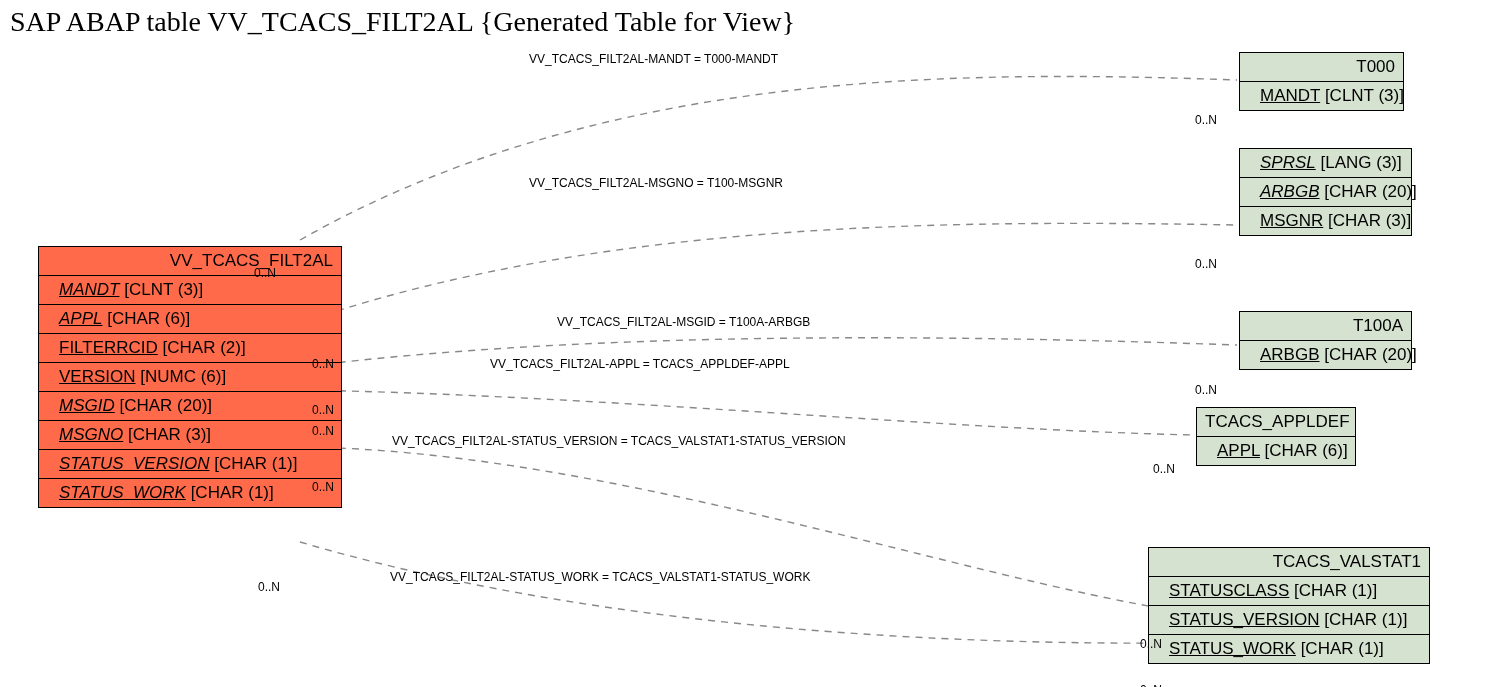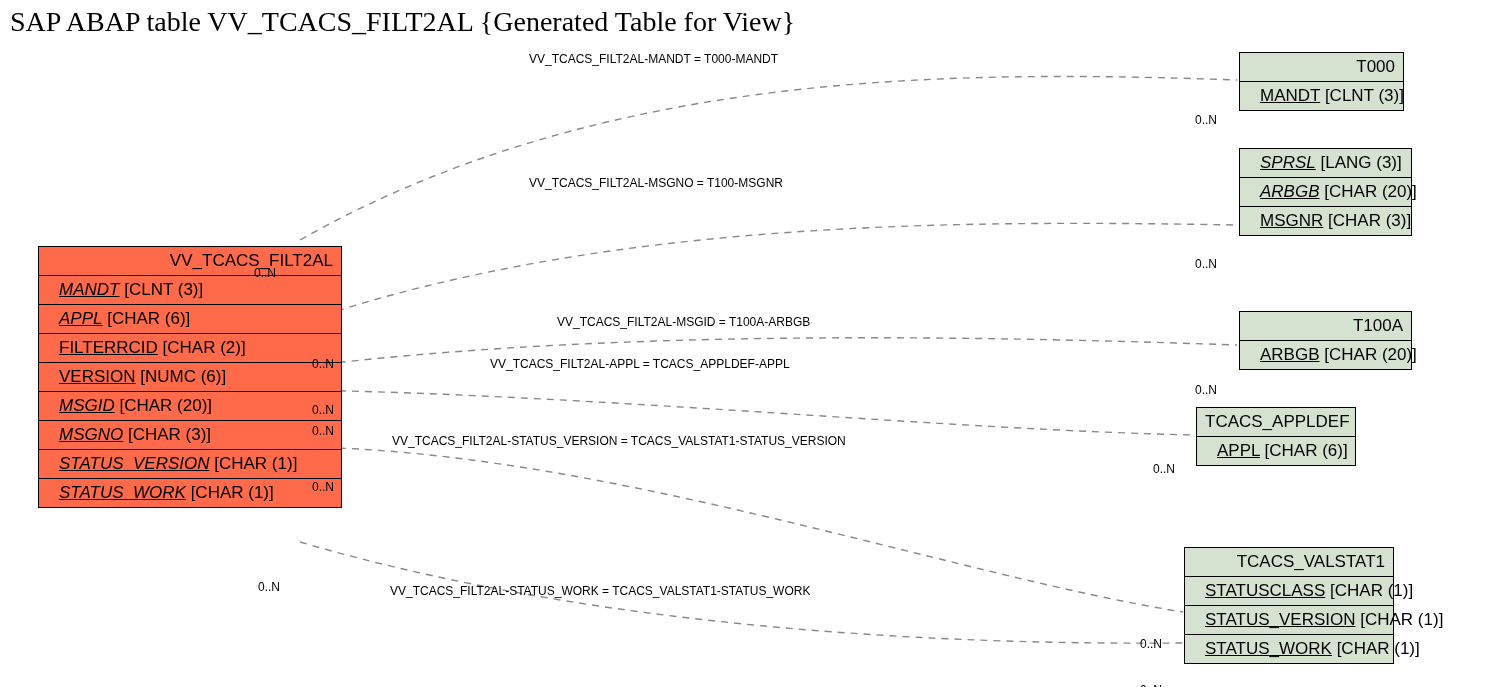--- a/index.html
+++ b/index.html
@@ -110,33 +110,33 @@
 <div class="entity" style="left:1239px; top:311px; width:173px;">
   <div class="hdr">T100A</div>
   <div class="row"><span class="fname">ARBGB</span> <span>[CHAR (20)]</span></div>
 </div>
 
 <div class="entity" style="left:1196px; top:407px; width:160px;">
   <div class="hdr">TCACS_APPLDEF</div>
   <div class="row"><span class="fname">APPL</span> <span>[CHAR (6)]</span></div>
 </div>
 
-<div class="entity" style="left:1184px; top:547px; width:210px;">
+<div class="entity" style="left:1148px; top:547px; width:282px;">
   <div class="hdr">TCACS_VALSTAT1</div>
   <div class="row"><span class="fname">STATUSCLASS</span> <span>[CHAR (1)]</span></div>
   <div class="row"><span class="fname">STATUS_VERSION</span> <span>[CHAR (1)]</span></div>
   <div class="row"><span class="fname">STATUS_WORK</span> <span>[CHAR (1)]</span></div>
 </div>
 
 <div class="lbl" style="left:529px; top:52px;">VV_TCACS_FILT2AL-MANDT = T000-MANDT</div>
 <div class="lbl" style="left:529px; top:176px;">VV_TCACS_FILT2AL-MSGNO = T100-MSGNR</div>
 <div class="lbl" style="left:529px; top:315px;margin-left:28px;">VV_TCACS_FILT2AL-MSGID = T100A-ARBGB</div>
 <div class="lbl" style="left:490px; top:357px;text-align:center;">VV_TCACS_FILT2AL-APPL = TCACS_APPLDEF-APPL</div>
 <div class="lbl" style="left:360px; top:434px;margin-left:32px;">VV_TCACS_FILT2AL-STATUS_VERSION = TCACS_VALSTAT1-STATUS_VERSION</div>
-<div class="lbl" style="left:390px; top:584px;text-align:right;">VV_TCACS_FILT2AL-STATUS_WORK = TCACS_VALSTAT1-STATUS_WORK</div>
+<div class="lbl" style="left:390px; top:570px;text-align:right;">VV_TCACS_FILT2AL-STATUS_WORK = TCACS_VALSTAT1-STATUS_WORK</div>
 
 <div class="card" style="left:254px; top:223px;">0..N</div>
 <div class="card" style="left:312px; top:314px;">0..N</div>
 <div class="card" style="left:312px; top:360px;">0..N</div>
 <div class="card" style="left:312px; top:381px;">0..N</div>
 <div class="card" style="left:312px; top:437px;">0..N</div>
 <div class="card" style="left:258px; top:537px;">0..N</div>
 
 <div class="card" style="left:1195px; top:70px;">0..N</div>
 <div class="card" style="left:1195px; top:214px;">0..N</div>

